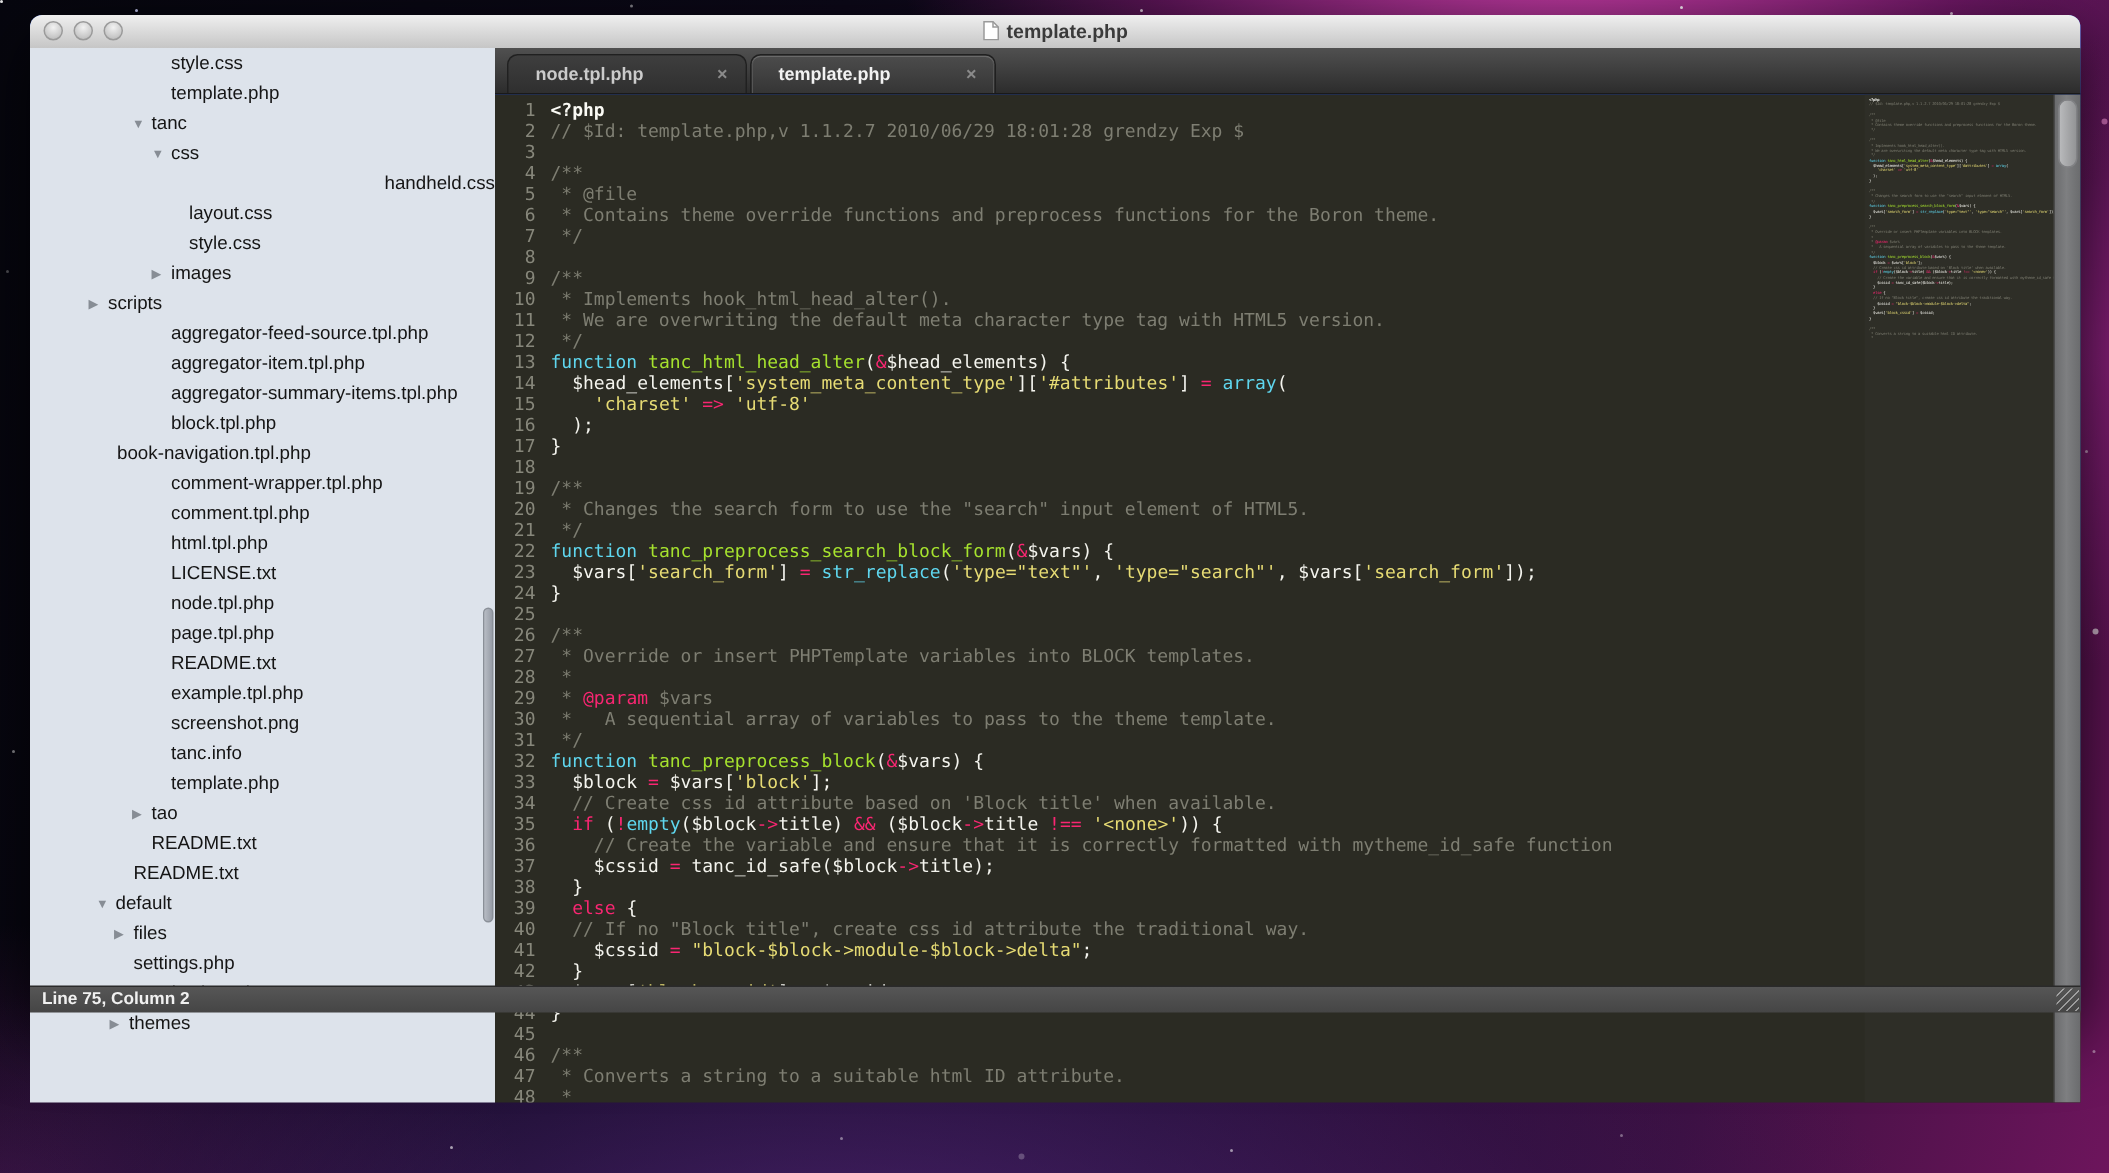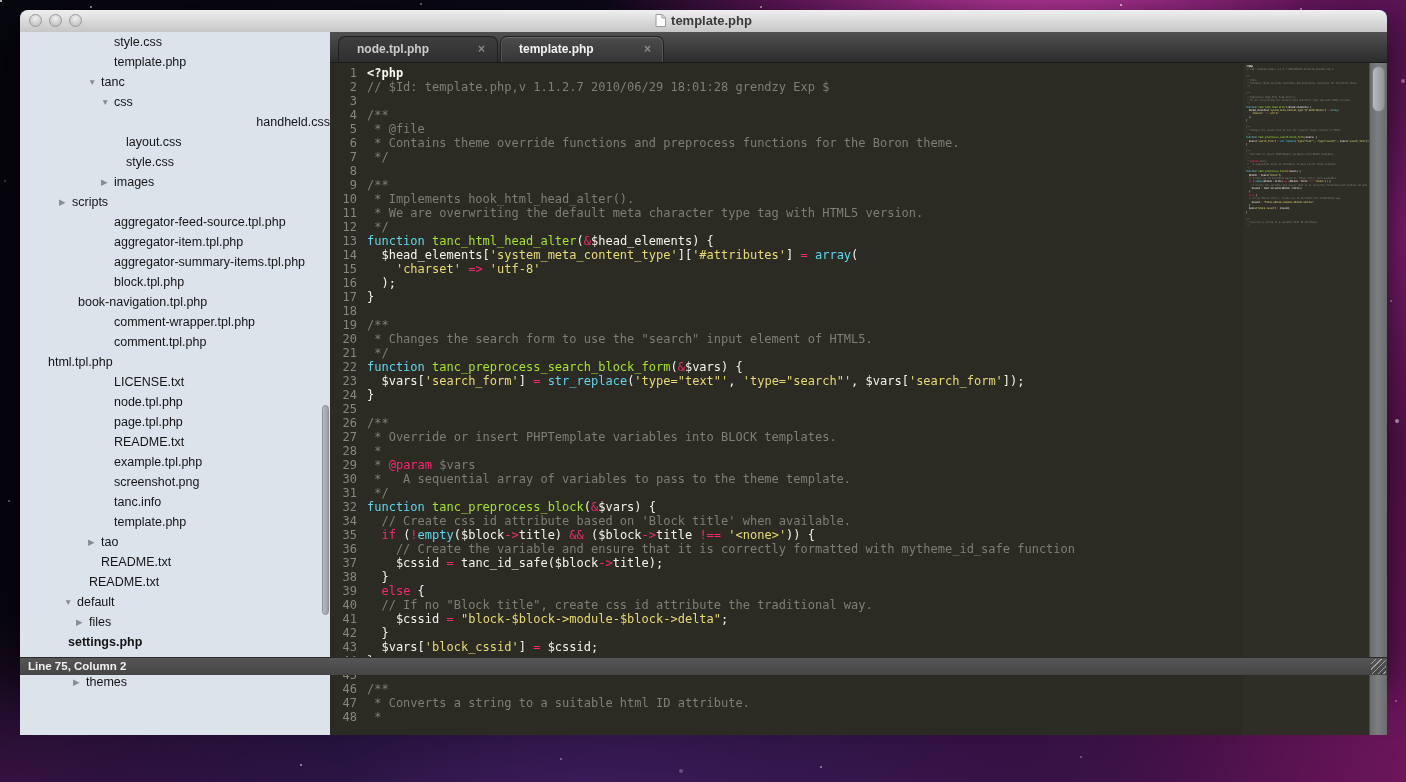--- a/index.html
+++ b/index.html
@@ -120,35 +120,35 @@
         <div class="tree-row" style="padding-left: 106px;"><span class="tree-label">style.css</span></div>
         <div class="tree-row" style="padding-left: 94px;"><span class="tri">▶</span><span class="tree-label">images</span></div>
         <div class="tree-row" style="padding-left: 52px;"><span class="tri">▶</span><span class="tree-label">scripts</span></div>
         <div class="tree-row" style="padding-left: 94px;"><span class="tree-label">aggregator-feed-source.tpl.php</span></div>
         <div class="tree-row" style="padding-left: 94px;"><span class="tree-label">aggregator-item.tpl.php</span></div>
         <div class="tree-row" style="padding-left: 94px;"><span class="tree-label">aggregator-summary-items.tpl.php</span></div>
         <div class="tree-row" style="padding-left: 94px;"><span class="tree-label">block.tpl.php</span></div>
         <div class="tree-row" style="padding-left: 58px;"><span class="tree-label">book-navigation.tpl.php</span></div>
         <div class="tree-row" style="padding-left: 94px;"><span class="tree-label">comment-wrapper.tpl.php</span></div>
         <div class="tree-row" style="padding-left: 94px;"><span class="tree-label">comment.tpl.php</span></div>
-        <div class="tree-row" style=" margin-left: 28px;"><span class="tree-label">html.tpl.php</span></div>
+        <div class="tree-row" style="padding-left: 94px;"><span class="tree-label">html.tpl.php</span></div>
         <div class="tree-row" style="padding-left: 94px;"><span class="tree-label">LICENSE.txt</span></div>
         <div class="tree-row" style="padding-left: 94px;"><span class="tree-label">node.tpl.php</span></div>
         <div class="tree-row" style="padding-left: 94px;"><span class="tree-label">page.tpl.php</span></div>
         <div class="tree-row" style="padding-left: 94px;"><span class="tree-label">README.txt</span></div>
         <div class="tree-row" style="padding-left: 94px;"><span class="tree-label">example.tpl.php</span></div>
         <div class="tree-row" style="padding-left: 94px;"><span class="tree-label">screenshot.png</span></div>
         <div class="tree-row" style="padding-left: 94px;"><span class="tree-label">tanc.info</span></div>
         <div class="tree-row" style="padding-left: 94px;"><span class="tree-label">template.php</span></div>
         <div class="tree-row" style="padding-left: 81px;"><span class="tri">▶</span><span class="tree-label">tao</span></div>
         <div class="tree-row" style="padding-left: 81px;"><span class="tree-label">README.txt</span></div>
         <div class="tree-row" style="padding-left: 69px;"><span class="tree-label">README.txt</span></div>
         <div class="tree-row" style="padding-left: 57px;"><span class="tri">▼</span><span class="tree-label">default</span></div>
         <div class="tree-row" style="padding-left: 69px;"><span class="tri">▶</span><span class="tree-label">files</span></div>
-        <div class="tree-row" style="padding-left: 48px; font-weight: bold;"><span class="tree-label">settings.php</span></div>
+        <div class="tree-row" style="padding-left: 69px;"><span class="tree-label">settings.php</span></div>
         <div class="tree-row" style="padding-left: 57px;"><span class="tree-label">example.sites.php</span></div>
         <div class="tree-row" style="padding-left: 66px;"><span class="tri">▶</span><span class="tree-label">themes</span></div>
       </div>
     <div class="sb-scroll-track"></div>
     <div class="sb-scroll-thumb"></div>
   </div>
 
   <div class="editor">
     <div class="tabbar">
         <div class="tab">
@@ -187,20 +187,21 @@
           <div class="cl"><span class="ln">23</span><span class="src"><span class="t-wh">  $vars[</span><span class="t-str">'search_form'</span><span class="t-wh">] </span><span class="t-op">=</span><span class="t-wh"> </span><span class="t-kwc">str_replace</span><span class="t-wh">(</span><span class="t-str">'type="text"'</span><span class="t-wh">, </span><span class="t-str">'type="search"'</span><span class="t-wh">, $vars[</span><span class="t-str">'search_form'</span><span class="t-wh">]);</span></span></div>
           <div class="cl"><span class="ln">24</span><span class="src"><span class="t-wh">}</span></span></div>
           <div class="cl"><span class="ln">25</span><span class="src"></span></div>
           <div class="cl"><span class="ln">26</span><span class="src"><span class="t-com">/**</span></span></div>
           <div class="cl"><span class="ln">27</span><span class="src"><span class="t-com"> * Override or insert PHPTemplate variables into BLOCK templates.</span></span></div>
           <div class="cl"><span class="ln">28</span><span class="src"><span class="t-com"> *</span></span></div>
           <div class="cl"><span class="ln">29</span><span class="src"><span class="t-com"> * </span><span class="t-doc">@param</span><span class="t-com"> $vars</span></span></div>
           <div class="cl"><span class="ln">30</span><span class="src"><span class="t-com"> *   A sequential array of variables to pass to the theme template.</span></span></div>
           <div class="cl"><span class="ln">31</span><span class="src"><span class="t-com"> */</span></span></div>
           <div class="cl"><span class="ln">32</span><span class="src"><span class="t-kwc">function </span><span class="t-fn">tanc_preprocess_block</span><span class="t-wh">(</span><span class="t-op">&amp;</span><span class="t-wh">$vars) {</span></span></div>
+          <div class="cl"><span class="ln">33</span><span class="src"><span class="t-wh">  $block </span><span class="t-op">=</span><span class="t-wh"> $vars[</span><span class="t-str">'block'</span><span class="t-wh">];</span></span></div>
           <div class="cl"><span class="ln">34</span><span class="src"><span class="t-com">  // Create css id attribute based on 'Block title' when available.</span></span></div>
           <div class="cl"><span class="ln">35</span><span class="src"><span class="t-wh">  </span><span class="t-op">if</span><span class="t-wh"> (</span><span class="t-op">!</span><span class="t-kwc">empty</span><span class="t-wh">($block</span><span class="t-op">-&gt;</span><span class="t-wh">title) </span><span class="t-op">&amp;&amp;</span><span class="t-wh"> ($block</span><span class="t-op">-&gt;</span><span class="t-wh">title </span><span class="t-op">!==</span><span class="t-wh"> </span><span class="t-str">'&lt;none&gt;'</span><span class="t-wh">)) {</span></span></div>
           <div class="cl"><span class="ln">36</span><span class="src"><span class="t-com">    // Create the variable and ensure that it is correctly formatted with mytheme_id_safe function</span></span></div>
           <div class="cl"><span class="ln">37</span><span class="src"><span class="t-wh">    $cssid </span><span class="t-op">=</span><span class="t-wh"> tanc_id_safe($block</span><span class="t-op">-&gt;</span><span class="t-wh">title);</span></span></div>
           <div class="cl"><span class="ln">38</span><span class="src"><span class="t-wh">  }</span></span></div>
           <div class="cl"><span class="ln">39</span><span class="src"><span class="t-wh">  </span><span class="t-op">else</span><span class="t-wh"> {</span></span></div>
           <div class="cl"><span class="ln">40</span><span class="src"><span class="t-com">  // If no "Block title", create css id attribute the traditional way.</span></span></div>
           <div class="cl"><span class="ln">41</span><span class="src"><span class="t-wh">    $cssid </span><span class="t-op">=</span><span class="t-wh"> </span><span class="t-str">"block-$block-&gt;module-$block-&gt;delta"</span><span class="t-wh">;</span></span></div>
           <div class="cl"><span class="ln">42</span><span class="src"><span class="t-wh">  }</span></span></div>
           <div class="cl"><span class="ln">43</span><span class="src"><span class="t-wh">  $vars[</span><span class="t-str">'block_cssid'</span><span class="t-wh">] </span><span class="t-op">=</span><span class="t-wh"> $cssid;</span></span></div>

